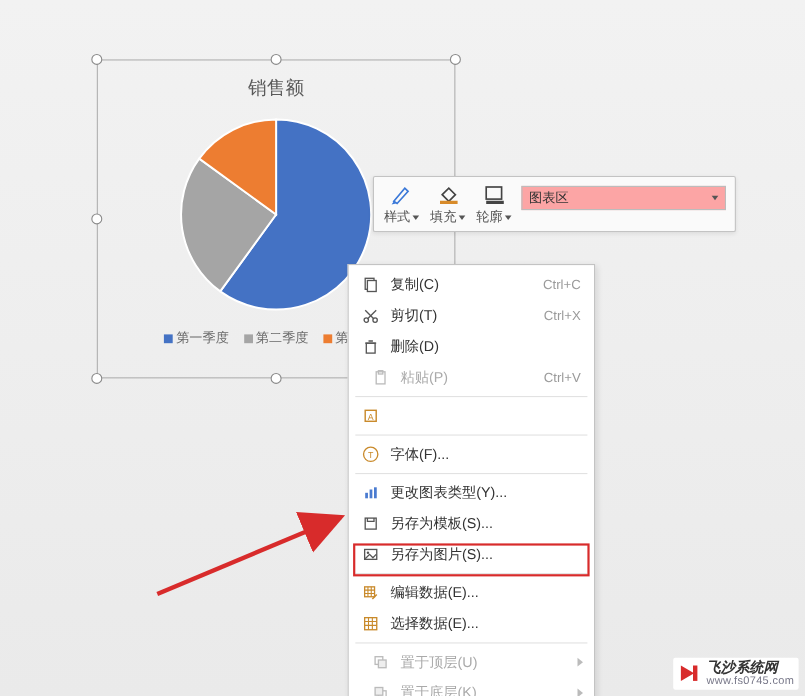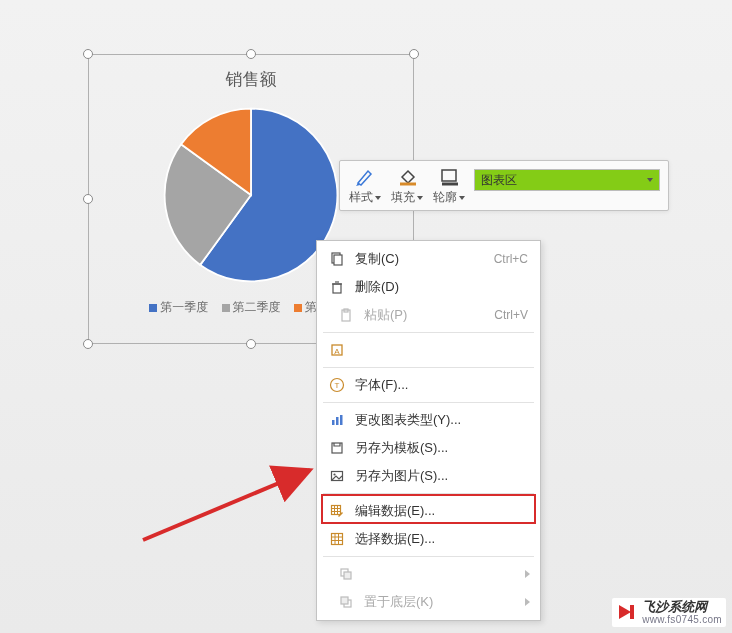--- a/index.html
+++ b/index.html
@@ -107,21 +107,21 @@
     display: inline-block; margin-left: 2px;
     border-left: 3px solid transparent;
     border-right: 3px solid transparent;
     border-top: 4px solid #555;
     vertical-align: middle;
   }
   .tb-select {
     flex: 1;
     height: 22px;
     border: 1px solid #bcbcbc;
-    background: #84cc16;
+    background: #fca5a5;
     font-size: 12px;
     color: #333;
     padding: 0 16px 0 6px;
     position: relative;
     display: flex; align-items: center;
     margin-top: 2px;
   }
   .tb-select::after {
     content: "";
     position: absolute;
@@ -276,20 +276,32 @@
             <rect x="3" y="2" width="8" height="10" fill="none" stroke="#555" stroke-width="1.2"></rect>
             <rect x="5" y="4" width="8" height="10" fill="#fff" stroke="#555" stroke-width="1.2"></rect>
           </svg>
         </span>
       <span class="ctx-label">复制(C)</span>
       <span class="ctx-shortcut">Ctrl+C</span>
     </div>
     <div class="ctx-item">
       <span class="ctx-icon">
           <svg width="16" height="16" viewBox="0 0 16 16">
+            <circle cx="4" cy="12" r="2" fill="none" stroke="#555" stroke-width="1.2"></circle>
+            <circle cx="12" cy="12" r="2" fill="none" stroke="#555" stroke-width="1.2"></circle>
+            <line x1="5" y1="11" x2="13" y2="3" stroke="#555" stroke-width="1.2"></line>
+            <line x1="11" y1="11" x2="3" y2="3" stroke="#555" stroke-width="1.2"></line>
+          </svg>
+        </span>
+      <span class="ctx-label">剪切(T)</span>
+      <span class="ctx-shortcut">Ctrl+X</span>
+    </div>
+    <div class="ctx-item">
+      <span class="ctx-icon">
+          <svg width="16" height="16" viewBox="0 0 16 16">
             <rect x="4" y="5" width="8" height="9" fill="none" stroke="#555" stroke-width="1.2"></rect>
             <line x1="3" y1="5" x2="13" y2="5" stroke="#555" stroke-width="1.2"></line>
             <line x1="6" y1="3" x2="10" y2="3" stroke="#555" stroke-width="1.2"></line>
           </svg>
         </span>
       <span class="ctx-label">删除(D)</span>
     </div>
     <div class="ctx-item disabled">
       <span class="ctx-icon">
           <svg width="16" height="16" viewBox="0 0 16 16">
@@ -376,20 +388,21 @@
       <span class="ctx-label">选择数据(E)...</span>
     </div>
     <div class="ctx-sep"></div>
     <div class="ctx-item disabled">
       <span class="ctx-icon">
           <svg width="16" height="16" viewBox="0 0 16 16">
             <rect x="3" y="3" width="7" height="7" fill="none" stroke="#bbb" stroke-width="1.2"></rect>
             <rect x="6" y="6" width="7" height="7" fill="#eee" stroke="#bbb" stroke-width="1.2"></rect>
           </svg>
         </span>
+      <span class="ctx-label">置于顶层(U)</span>
       <span class="ctx-submenu-arrow"></span>
     </div>
     <div class="ctx-item disabled">
       <span class="ctx-icon">
           <svg width="16" height="16" viewBox="0 0 16 16">
             <rect x="6" y="6" width="7" height="7" fill="none" stroke="#bbb" stroke-width="1.2"></rect>
             <rect x="3" y="3" width="7" height="7" fill="#eee" stroke="#bbb" stroke-width="1.2"></rect>
           </svg>
         </span>
       <span class="ctx-label">置于底层(K)</span>

